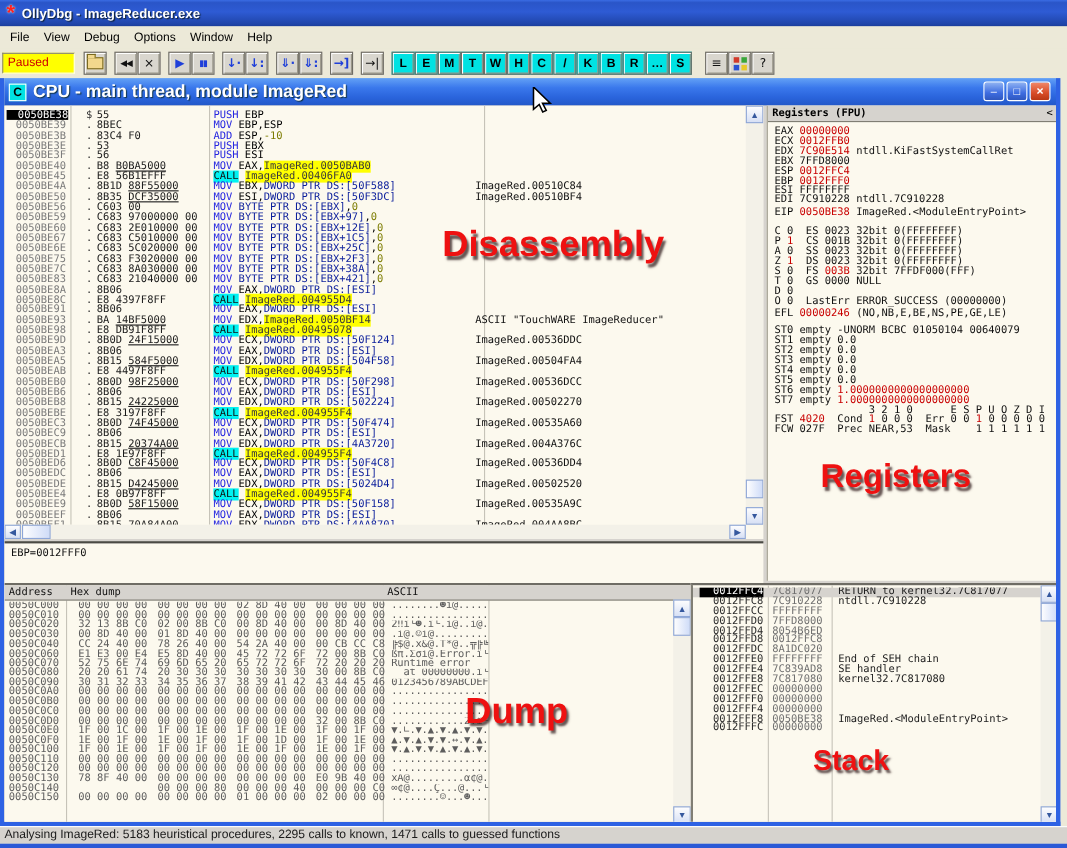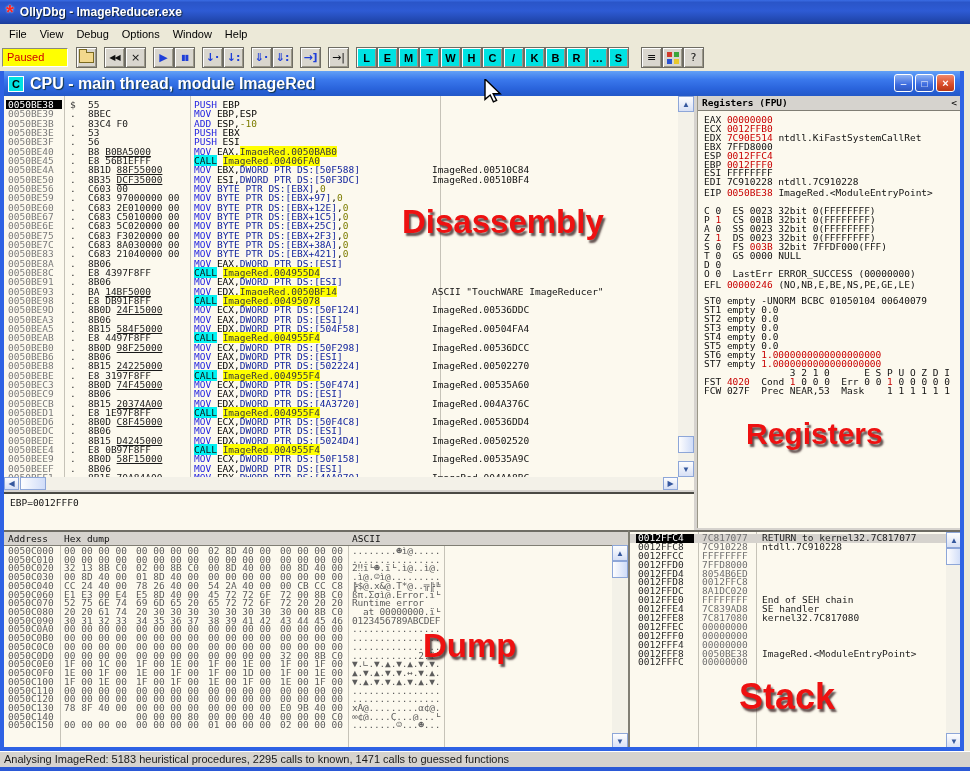--- a/index.html
+++ b/index.html
@@ -1,18 +1,18 @@
 <!DOCTYPE html>
 <html><head>
 <meta charset="utf-8">
 <style>
   html,body{margin:0;padding:0;}
   body{width:970px;height:771px;position:relative;overflow:hidden;background:#ECE9D8;
        font-family:"Liberation Sans",sans-serif;}
-  .mono{font-family:"DejaVu Sans Mono",monospace;}
+  .mono{font-family:"DejaVu Sans Mono",monospace;text-align:right;}
 
   
   .titlebar{position:absolute;left:0;top:0;width:970px;height:24px;
     background:linear-gradient(180deg,#3A6CE4 0%,#2A55C8 10%,#2E5BD4 45%,#1F44A8 92%,#1A3C98 100%);
     display:flex;align-items:center;}
   .app-icon{color:#FF2222;font-weight:bold;font-size:20px;line-height:18px;margin:0 6px 0 6px;
     text-shadow:0 0 2px #ffd;}
   .title-text{color:#fff;font-weight:bold;font-size:12px;text-shadow:1px 1px 1px #123;}
   .menubar{position:absolute;left:0;top:24px;width:970px;height:20px;background:#ECE9D8;
     display:flex;align-items:center;gap:13px;padding-left:9px;font-size:11px;color:#000;}
@@ -132,21 +132,21 @@
   .statusbar{position:absolute;left:0;top:751px;width:970px;height:16px;background:#D6D3CE;
     border-top:1px solid #fff;font-size:11px;color:#1a1a1a;padding:1px 0 0 4px;box-sizing:border-box;}
   .taskstrip{position:absolute;left:0;top:767px;width:970px;height:4px;background:#2B59D6;}
 
   
   .annot{position:absolute;color:#EE1111;font-weight:bold;font-family:"Liberation Sans",sans-serif;
     text-shadow:2px 3px 2px rgba(60,40,40,0.8);pointer-events:none;}
   #an-disasm{left:402px;top:203px;font-size:33px;}
   #an-regs{left:746px;top:417px;font-size:30px;}
   #an-dump{left:423px;top:627px;font-size:33px;}
-  #an-stack{left:739px;top:676px;font-size:36px;}
+  #an-stack{left:739px;top:676px;font-size:26px;}
 
   #cursor{position:absolute;left:483px;top:79px;}
 </style>
 </head>
 <body>
 
 <div id="app">
 
   <div class="titlebar">
     <span class="app-icon">*</span>

